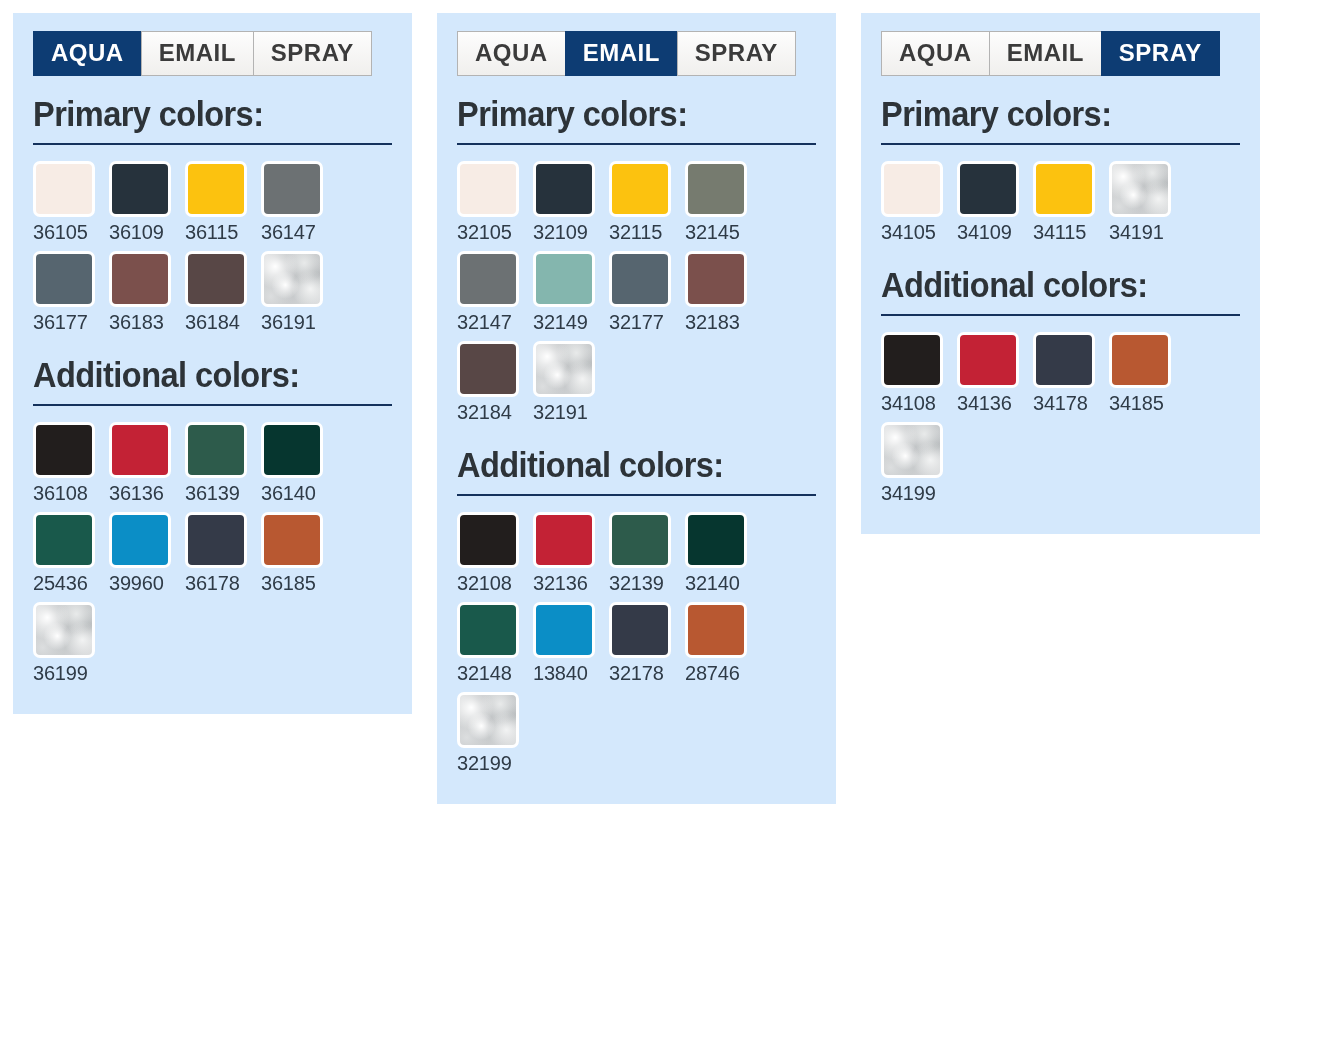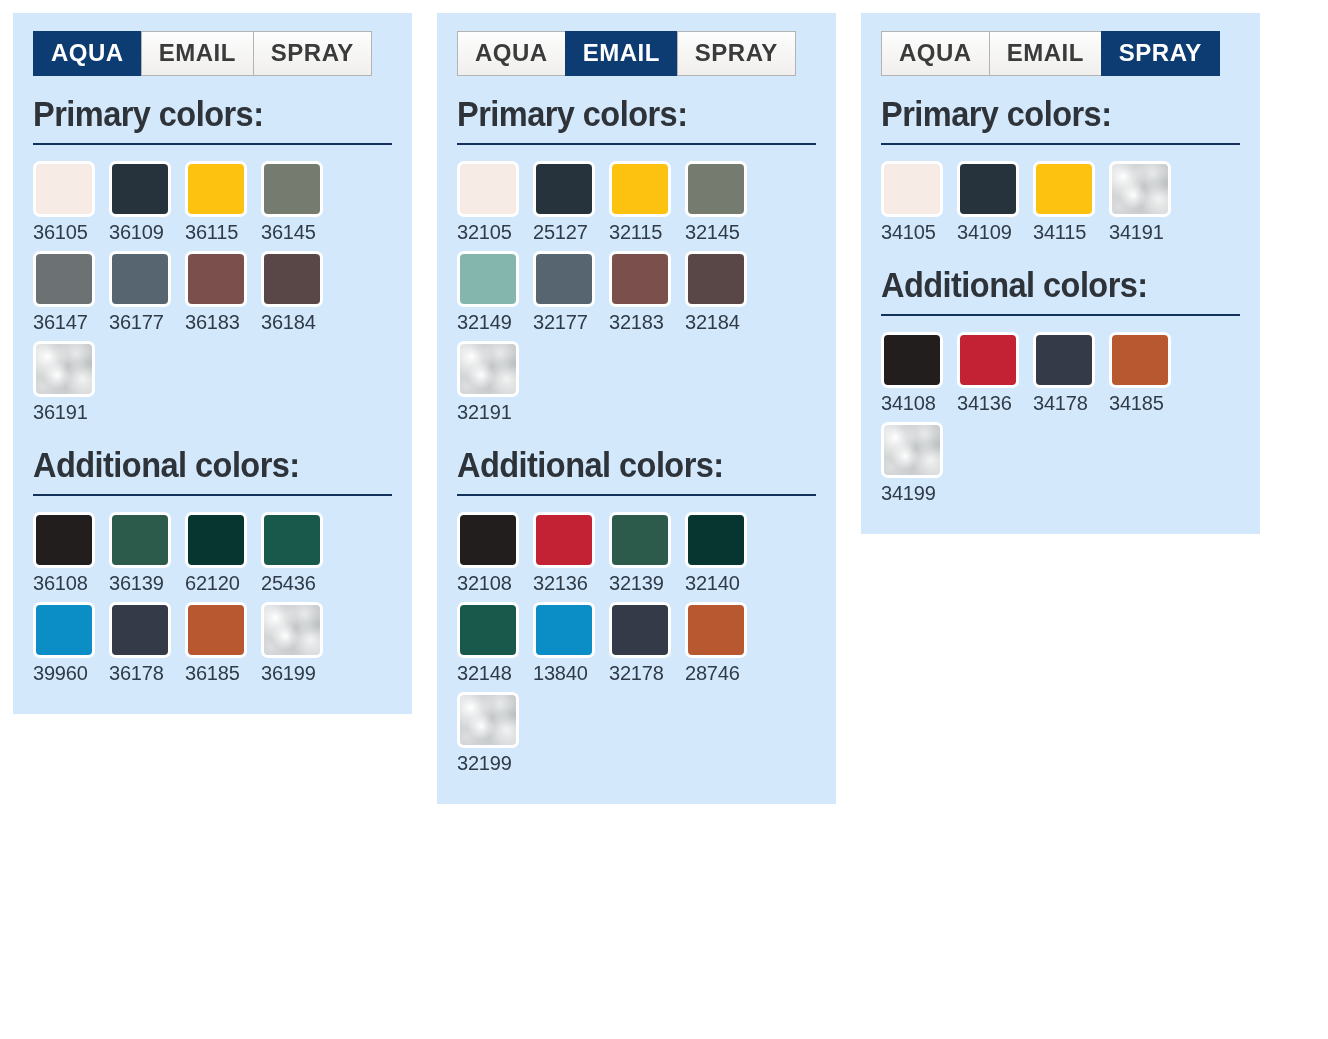--- a/index.html
+++ b/index.html
@@ -147,24 +147,20 @@
         </div>
         <div class="swatch-cell">
           <div class="swatch" style="background-color: rgb(38, 50, 60);"></div>
           <div class="swatch-code">36109</div>
         </div>
         <div class="swatch-cell">
           <div class="swatch" style="background-color: rgb(252, 194, 15);"></div>
           <div class="swatch-code">36115</div>
         </div>
         <div class="swatch-cell">
-          <div class="swatch" style="background-color: rgb(118, 123, 111);"></div>
-          <div class="swatch-code">36145</div>
-        </div>
-        <div class="swatch-cell">
           <div class="swatch" style="background-color: rgb(108, 113, 115);"></div>
           <div class="swatch-code">36147</div>
         </div>
         <div class="swatch-cell">
           <div class="swatch" style="background-color: rgb(86, 101, 111);"></div>
           <div class="swatch-code">36177</div>
         </div>
         <div class="swatch-cell">
           <div class="swatch" style="background-color: rgb(123, 80, 76);"></div>
           <div class="swatch-code">36183</div>
@@ -179,26 +175,30 @@
         </div>
       </div>
       <div class="section-title">Additional colors:</div>
       <hr class="section-rule">
       <div class="swatch-grid">
         <div class="swatch-cell">
           <div class="swatch" style="background-color: rgb(34, 30, 29);"></div>
           <div class="swatch-code">36108</div>
         </div>
         <div class="swatch-cell">
+          <div class="swatch" style="background-color: rgb(195, 34, 53);"></div>
+          <div class="swatch-code">36136</div>
+        </div>
+        <div class="swatch-cell">
           <div class="swatch" style="background-color: rgb(45, 91, 75);"></div>
           <div class="swatch-code">36139</div>
         </div>
         <div class="swatch-cell">
           <div class="swatch" style="background-color: rgb(6, 54, 47);"></div>
-          <div class="swatch-code">62120</div>
+          <div class="swatch-code">36140</div>
         </div>
         <div class="swatch-cell">
           <div class="swatch" style="background-color: rgb(25, 89, 75);"></div>
           <div class="swatch-code">25436</div>
         </div>
         <div class="swatch-cell">
           <div class="swatch" style="background-color: rgb(11, 142, 198);"></div>
           <div class="swatch-code">39960</div>
         </div>
         <div class="swatch-cell">
@@ -223,29 +223,33 @@
       </div>
       <div class="section-title">Primary colors:</div>
       <hr class="section-rule">
       <div class="swatch-grid">
         <div class="swatch-cell">
           <div class="swatch" style="background-color: rgb(247, 236, 229);"></div>
           <div class="swatch-code">32105</div>
         </div>
         <div class="swatch-cell">
           <div class="swatch" style="background-color: rgb(38, 50, 60);"></div>
-          <div class="swatch-code">25127</div>
+          <div class="swatch-code">32109</div>
         </div>
         <div class="swatch-cell">
           <div class="swatch" style="background-color: rgb(252, 194, 15);"></div>
           <div class="swatch-code">32115</div>
         </div>
         <div class="swatch-cell">
           <div class="swatch" style="background-color: rgb(118, 123, 111);"></div>
           <div class="swatch-code">32145</div>
+        </div>
+        <div class="swatch-cell">
+          <div class="swatch" style="background-color: rgb(108, 113, 115);"></div>
+          <div class="swatch-code">32147</div>
         </div>
         <div class="swatch-cell">
           <div class="swatch" style="background-color: rgb(132, 182, 174);"></div>
           <div class="swatch-code">32149</div>
         </div>
         <div class="swatch-cell">
           <div class="swatch" style="background-color: rgb(86, 101, 111);"></div>
           <div class="swatch-code">32177</div>
         </div>
         <div class="swatch-cell">

